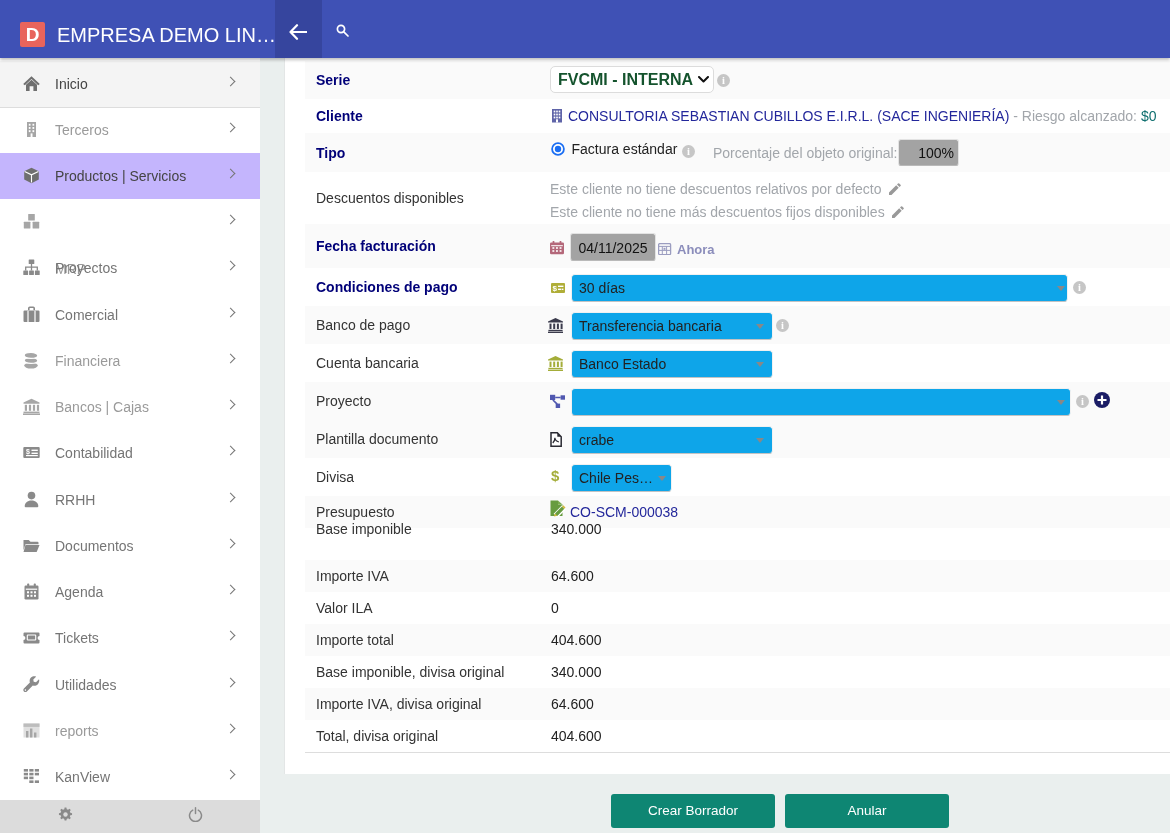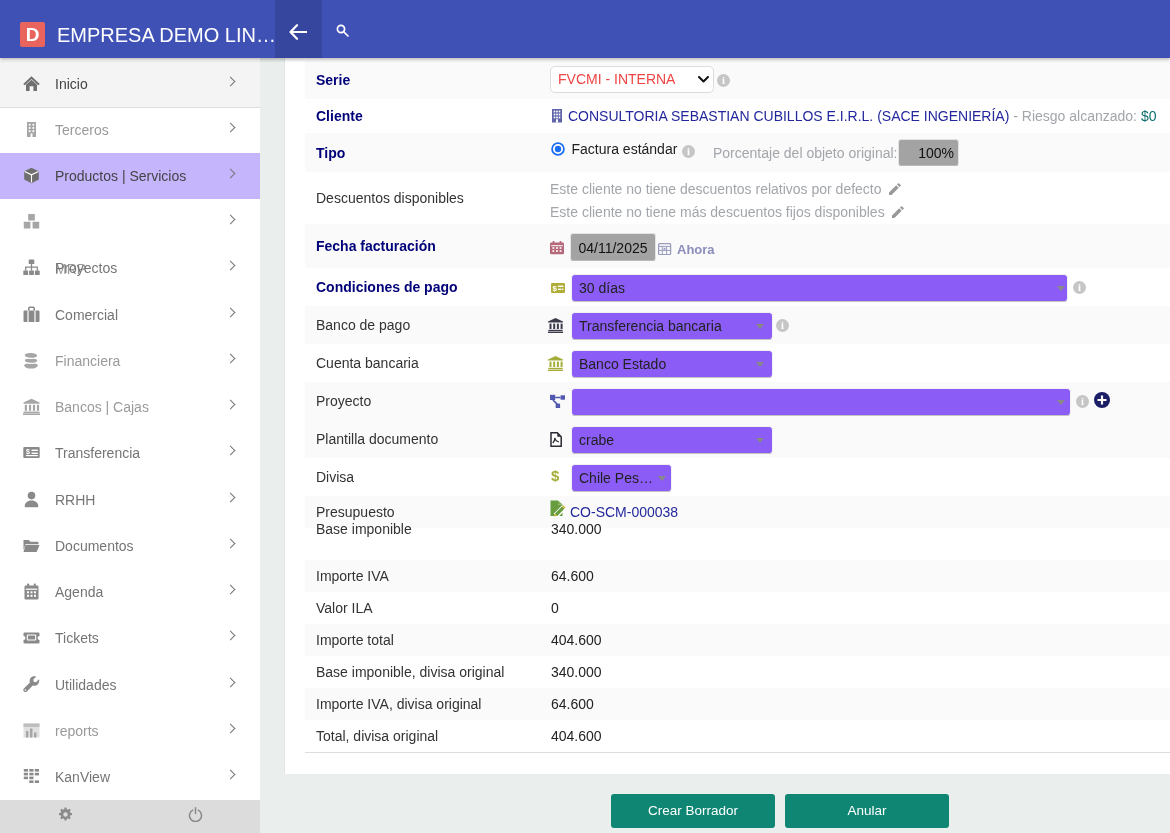--- a/index.html
+++ b/index.html
@@ -16,21 +16,21 @@
 .chev{position:absolute;left:227px;top:17px;width:6px;height:6px;border-right:1.5px solid #757575;border-bottom:1.5px solid #757575;transform:rotate(-45deg);}
 #sbot{position:absolute;left:0;top:742px;width:260px;height:33px;background:#dcdcdc;}
 #card{position:absolute;left:284px;top:58px;width:886px;height:716px;background:#fff;border-left:1px solid #e3e6e6;z-index:1;}
 .trow{position:absolute;left:305px;width:865px;z-index:3;}
 .g{background:#fafafa;}
 .lbl,.lblr{position:absolute;left:11px;top:50%;transform:translateY(-50%);font-size:14px;white-space:nowrap;}
 .lbl{color:#333;}
 .lblr{color:#000078;font-weight:700;}
 .val{position:absolute;font-size:14px;color:#222;white-space:nowrap;}
 .gray{color:#a2a6ab;}
-.sel2{position:absolute;background:#8b5cf6;border:1px solid #f1f1f1;border-bottom:1px solid #c3c3c3;border-radius:4px;height:26px;}
+.sel2{position:absolute;background:#0ea5e9;border:1px solid #f1f1f1;border-bottom:1px solid #c3c3c3;border-radius:4px;height:26px;}
 .s2t{position:absolute;left:7px;top:0;line-height:26px;font-size:14px;color:#222;white-space:nowrap;overflow:hidden;}
 .s2a{position:absolute;top:11px;width:0;height:0;border-left:4.5px solid transparent;border-right:4.5px solid transparent;border-top:5px solid #888;}
 .info{position:absolute;width:13px;height:13px;background:#c6c6c6;border-radius:50%;color:#fff;font-size:10.5px;font-weight:700;text-align:center;line-height:13px;font-family:"Liberation Serif",serif;}
 .btn{position:absolute;top:794px;width:164px;height:34px;background:#0e8673;border-radius:3px;color:#fff;font-size:13.5px;text-align:center;line-height:34px;z-index:3;}
 .ibx{position:absolute;background:#a3a3a3;border:1px solid #e3e3e3;border-bottom:1px solid #b9b9b9;border-radius:3px;font-size:14px;color:#111;}
 </style>
 </head>
 <body>
 <div id="page">
 <div id="hdr">
@@ -140,21 +140,21 @@
 <div class="mrow" style="top:372.3px;">
         <svg class="abs" style="left:23px;top:14px;" width="17" height="17" viewBox="0 0 17 17">
           <rect x="0.3" y="3" width="16.4" height="11" rx="1" fill="#8a8a8a"></rect>
           <g fill="#fff">
             <text x="3" y="9.8" font-size="7" font-weight="bold" fill="#fff" font-family="Liberation Sans">$</text>
             <rect x="8.5" y="5.6" width="6.3" height="1.4"></rect>
             <rect x="8.5" y="8.6" width="6.3" height="1.4"></rect>
             <rect x="3" y="11" width="11.8" height="1.2"></rect>
           </g>
         </svg>
-        <div class="mtxt" style="color:#757575;">Transferencia</div>
+        <div class="mtxt" style="color:#757575;">Contabilidad</div>
         <div class="chev"></div>
       </div>
 <div class="mrow" style="top:418.6px;">
         <svg class="abs" style="left:23px;top:14px;" width="17" height="17" viewBox="0 0 17 17">
           <g fill="#8a8a8a">
             <circle cx="8.5" cy="4.6" r="3.8"></circle>
             <path d="M8.5 9.6 c-4.2 0 -6.8 2.6 -6.8 5.6 a1 1 0 0 0 1 1 h11.6 a1 1 0 0 0 1 -1 c0 -3 -2.6 -5.6 -6.8 -5.6 Z"></path>
           </g>
         </svg>
         <div class="mtxt" style="color:#757575;">RRHH</div>
@@ -243,21 +243,21 @@
         </svg>
         <svg class="abs" style="left:188px;top:7px;" width="15" height="15" viewBox="0 0 15 15">
           <path d="M4.7 3.2 a6 6 0 1 0 5.6 0 M7.5 0.8 L7.5 6.5" stroke="#8a8a8a" stroke-width="1.5" fill="none" stroke-linecap="round"></path>
         </svg>
       </div>
 </div>
 <div id="card"></div>
 <div class="trow g" style="top:61px;height:38px;">
       <div class="lblr">Serie</div>
       <div class="abs" style="left:245px;top:5px;width:164px;height:27px;background:#fff;border:1px solid #dcdcdc;border-radius:5px;box-sizing:border-box;">
-        <div style="position:absolute;left:7px;top:0;line-height:25px;font-size:14px;color:#ef4444;">FVCMI - INTERNA</div>
+        <div style="position:absolute;left:7px;top:0;line-height:25px;font-size:16px;color:#14532d;font-weight:bold;">FVCMI - INTERNA</div>
         <svg style="position:absolute;right:4px;top:9px;" width="11" height="7" viewBox="0 0 11 7">
           <path d="M1 1 L5.5 5.5 L10 1" stroke="#111" stroke-width="2" fill="none" stroke-linecap="round" stroke-linejoin="round"></path>
         </svg>
       </div>
       <div class="info" style="left:412px;top:13px;">i</div>
     </div>
 <div class="trow" style="top:99px;height:34px;">
       <div class="lblr">Cliente</div>
       <svg class="abs" style="left:247px;top:10px;" width="10" height="13.5" viewBox="0 0 10 13.5">
         <rect x="0" y="0" width="10" height="13.5" fill="#5f64a8"></rect>

